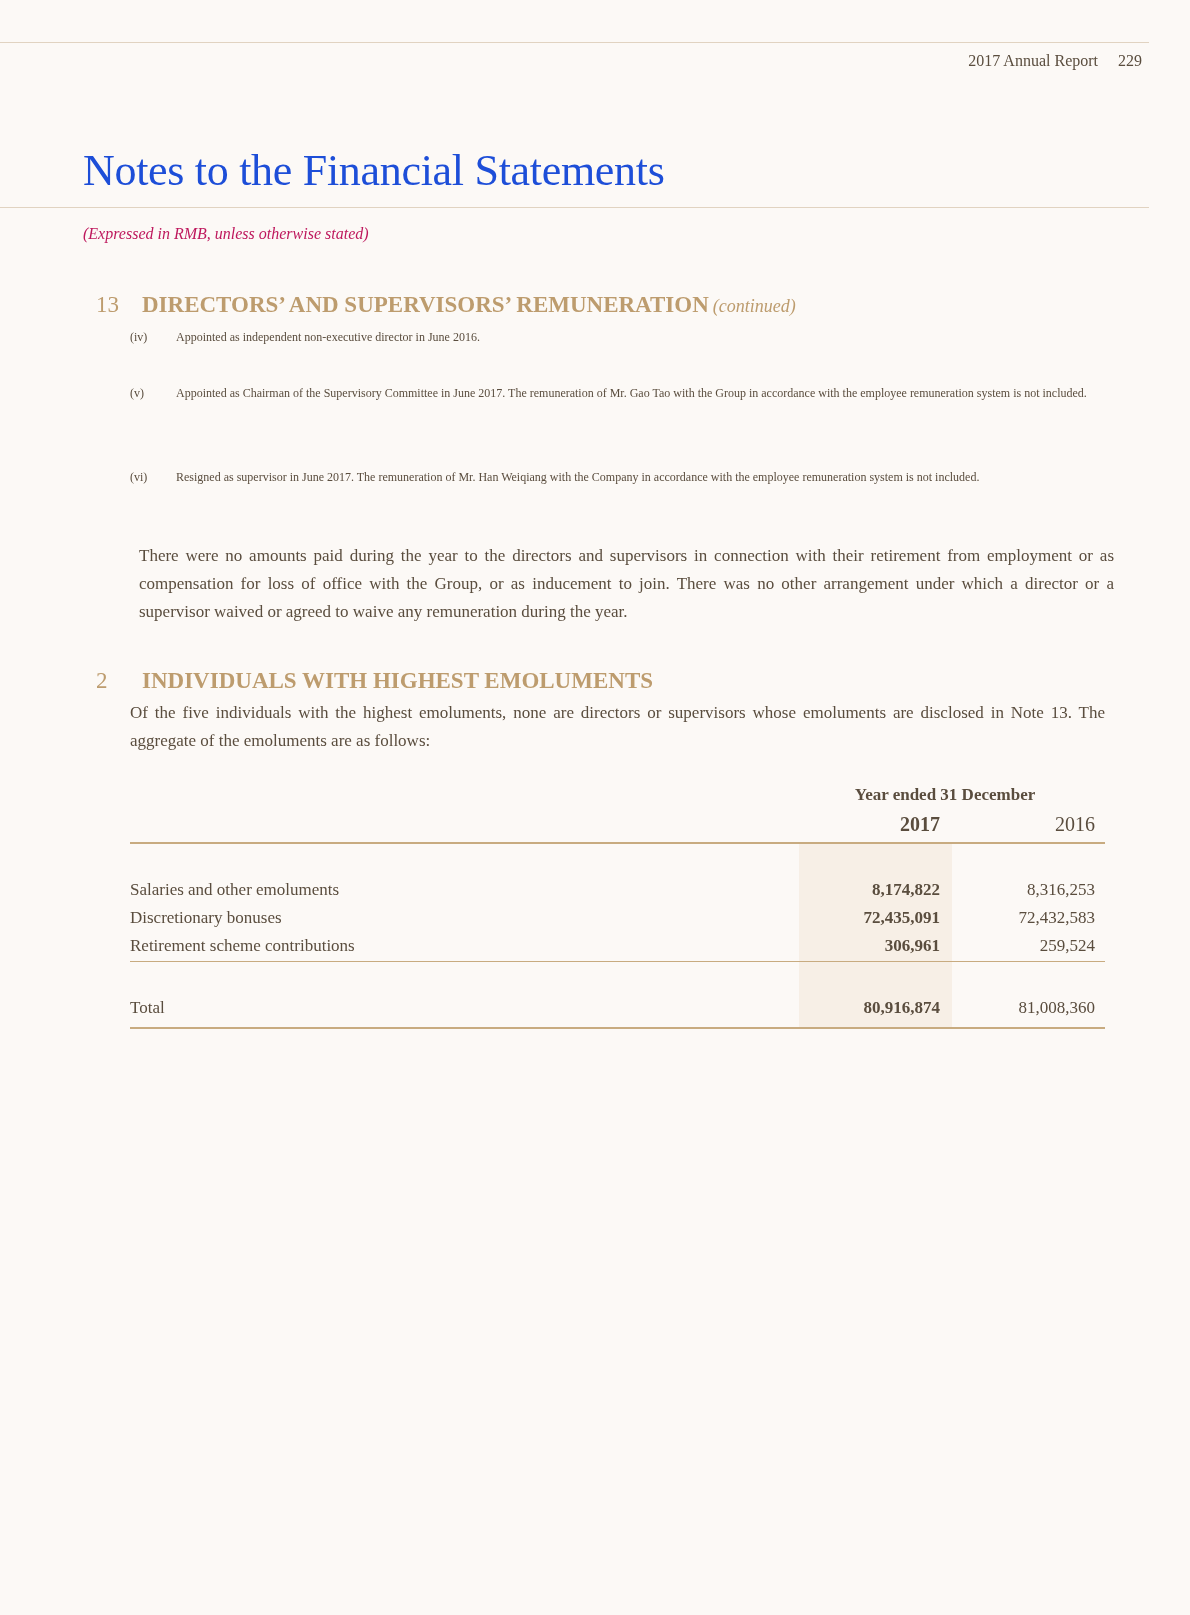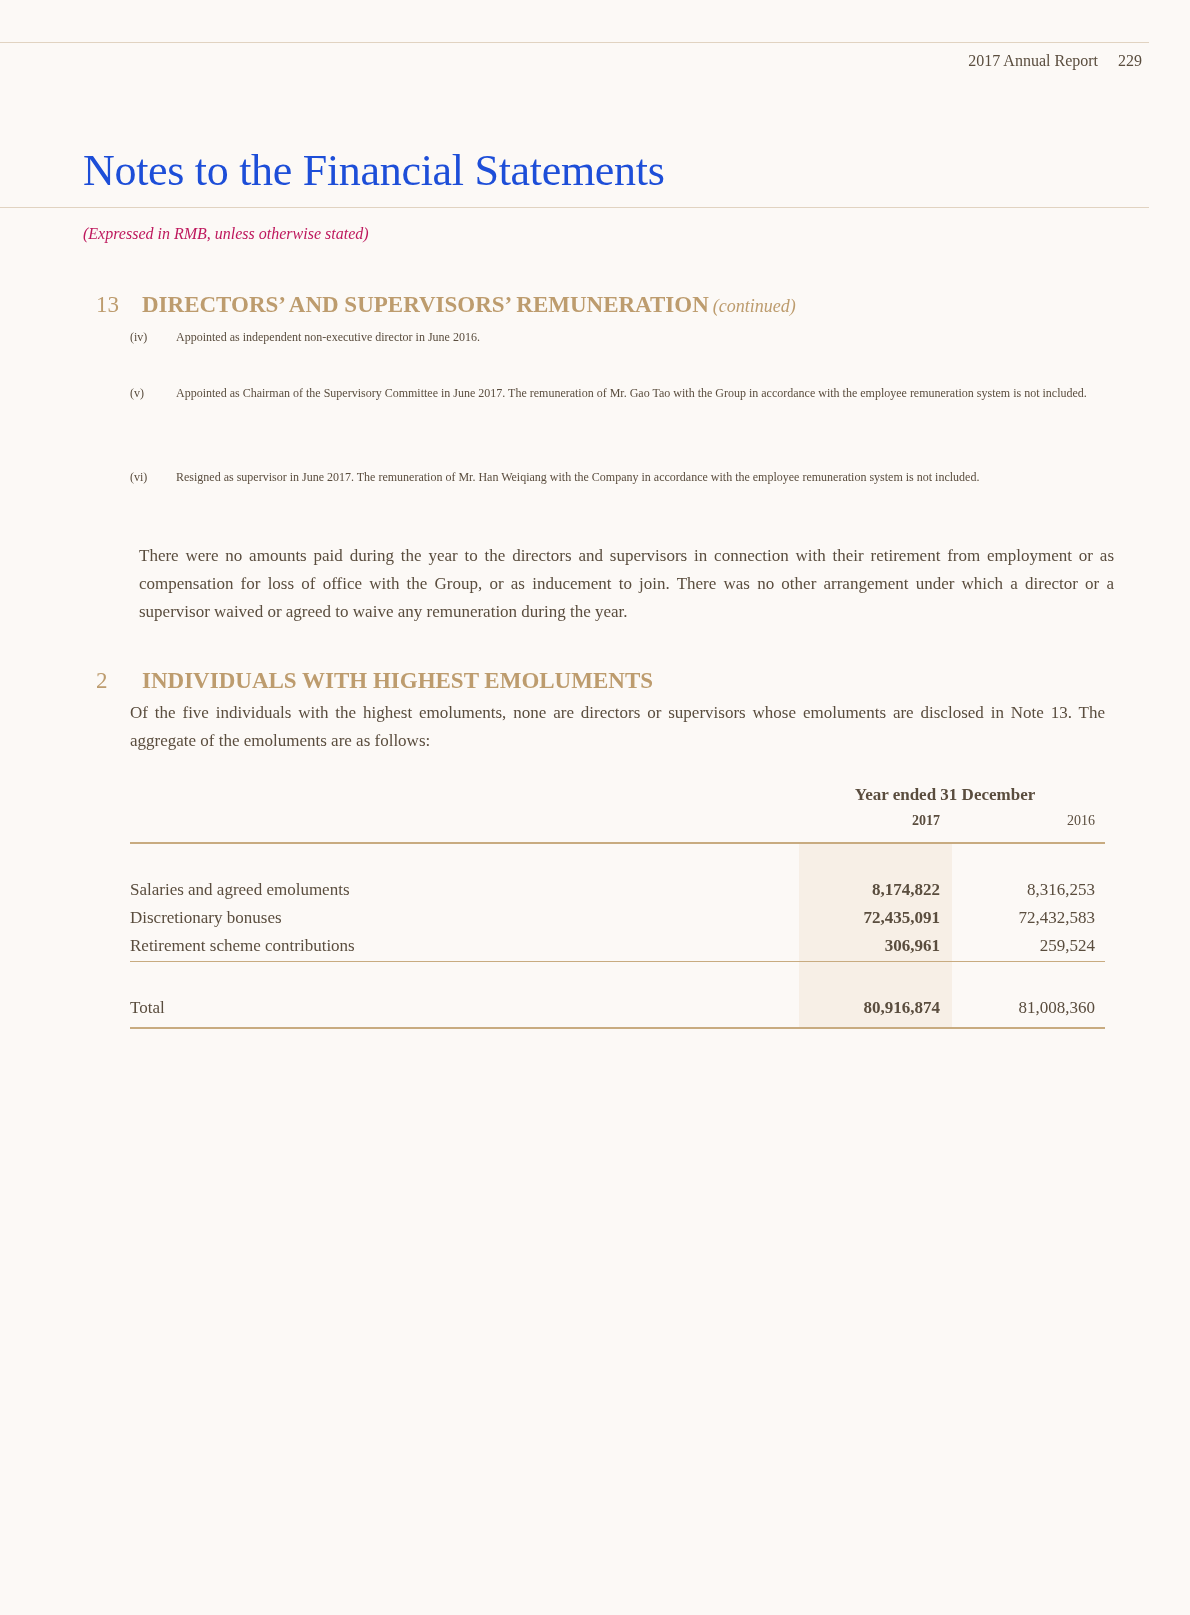--- a/index.html
+++ b/index.html
@@ -17,21 +17,21 @@
   .section-head { position: absolute; left: 84px; font-size: 23px; color: #bd9c6e; font-weight: bold; margin: 12px; }
   .section-head .num { display: inline-block; width: 46px; font-weight: normal; }
   .section-head .cont { font-style: italic; font-weight: normal; font-size: 18px; margin-left: 4px; }
   .note-item { position: absolute; left: 130px; width: 975px; font-size: 12px; line-height: 28px; text-align: justify; }
   .note-item .label { position: absolute; left: 0; top: 0; }
   .note-item .text { margin-left: 46px; display: block; }
   .para { position: absolute; left: 130px; width: 975px; font-size: 17px; line-height: 28px; text-align: justify; text-align-last: left; }
   .shade { position: absolute; left: 799px; top: 844px; width: 153px; height: 183px; background: #f7efe6; }
   .tbl-line { position: absolute; left: 130px; width: 975px; background: #c8ab80; }
   .th-group { position: absolute; left: 800px; width: 290px; top: 785px; text-align: center; font-weight: bold; font-size: 17px; }
-  .th-year { position: absolute; top: 813px; font-size: 14px; text-align: right; width: 140px; }
+  .th-year { position: absolute; top: 813px; font-size: 20px; text-align: right; width: 140px; }
   .row-label { position: absolute; left: 130px; font-size: 17px; }
   .cell { position: absolute; font-size: 17px; text-align: right; width: 140px; }
   .bold { font-weight: bold; }
 </style>
 </head>
 <body>
 
 <div class="rule-top"></div>
 <div class="running-head">
   <span>2017 Annual Report</span><span class="page-no">229</span>
@@ -67,21 +67,21 @@
 <p class="para" style="top:699px; margin:0;">Of the five individuals with the highest emoluments, none are directors or supervisors whose emoluments are disclosed in Note 13. The aggregate of the emoluments are as follows:</p>
 
 <div>
   <div class="shade"></div>
   <div class="th-group">Year ended 31 December</div>
   <div class="th-year bold" style="left:800px;">2017</div>
   <div class="th-year" style="left:955px;">2016</div>
   <div class="tbl-line" style="top:842px; height:2px;"></div>
 
   <div>
-    <div class="row-label" style="top:880px;">Salaries and agreed emoluments</div>
+    <div class="row-label" style="top:880px;">Salaries and other emoluments</div>
     <div class="cell bold" style="top:880px; left:800px;">8,174,822</div>
     <div class="cell" style="top:880px; left:955px;">8,316,253</div>
   </div>
   <div>
     <div class="row-label" style="top:908px;">Discretionary bonuses</div>
     <div class="cell bold" style="top:908px; left:800px;">72,435,091</div>
     <div class="cell" style="top:908px; left:955px;">72,432,583</div>
   </div>
   <div>
     <div class="row-label" style="top:936px;">Retirement scheme contributions</div>

